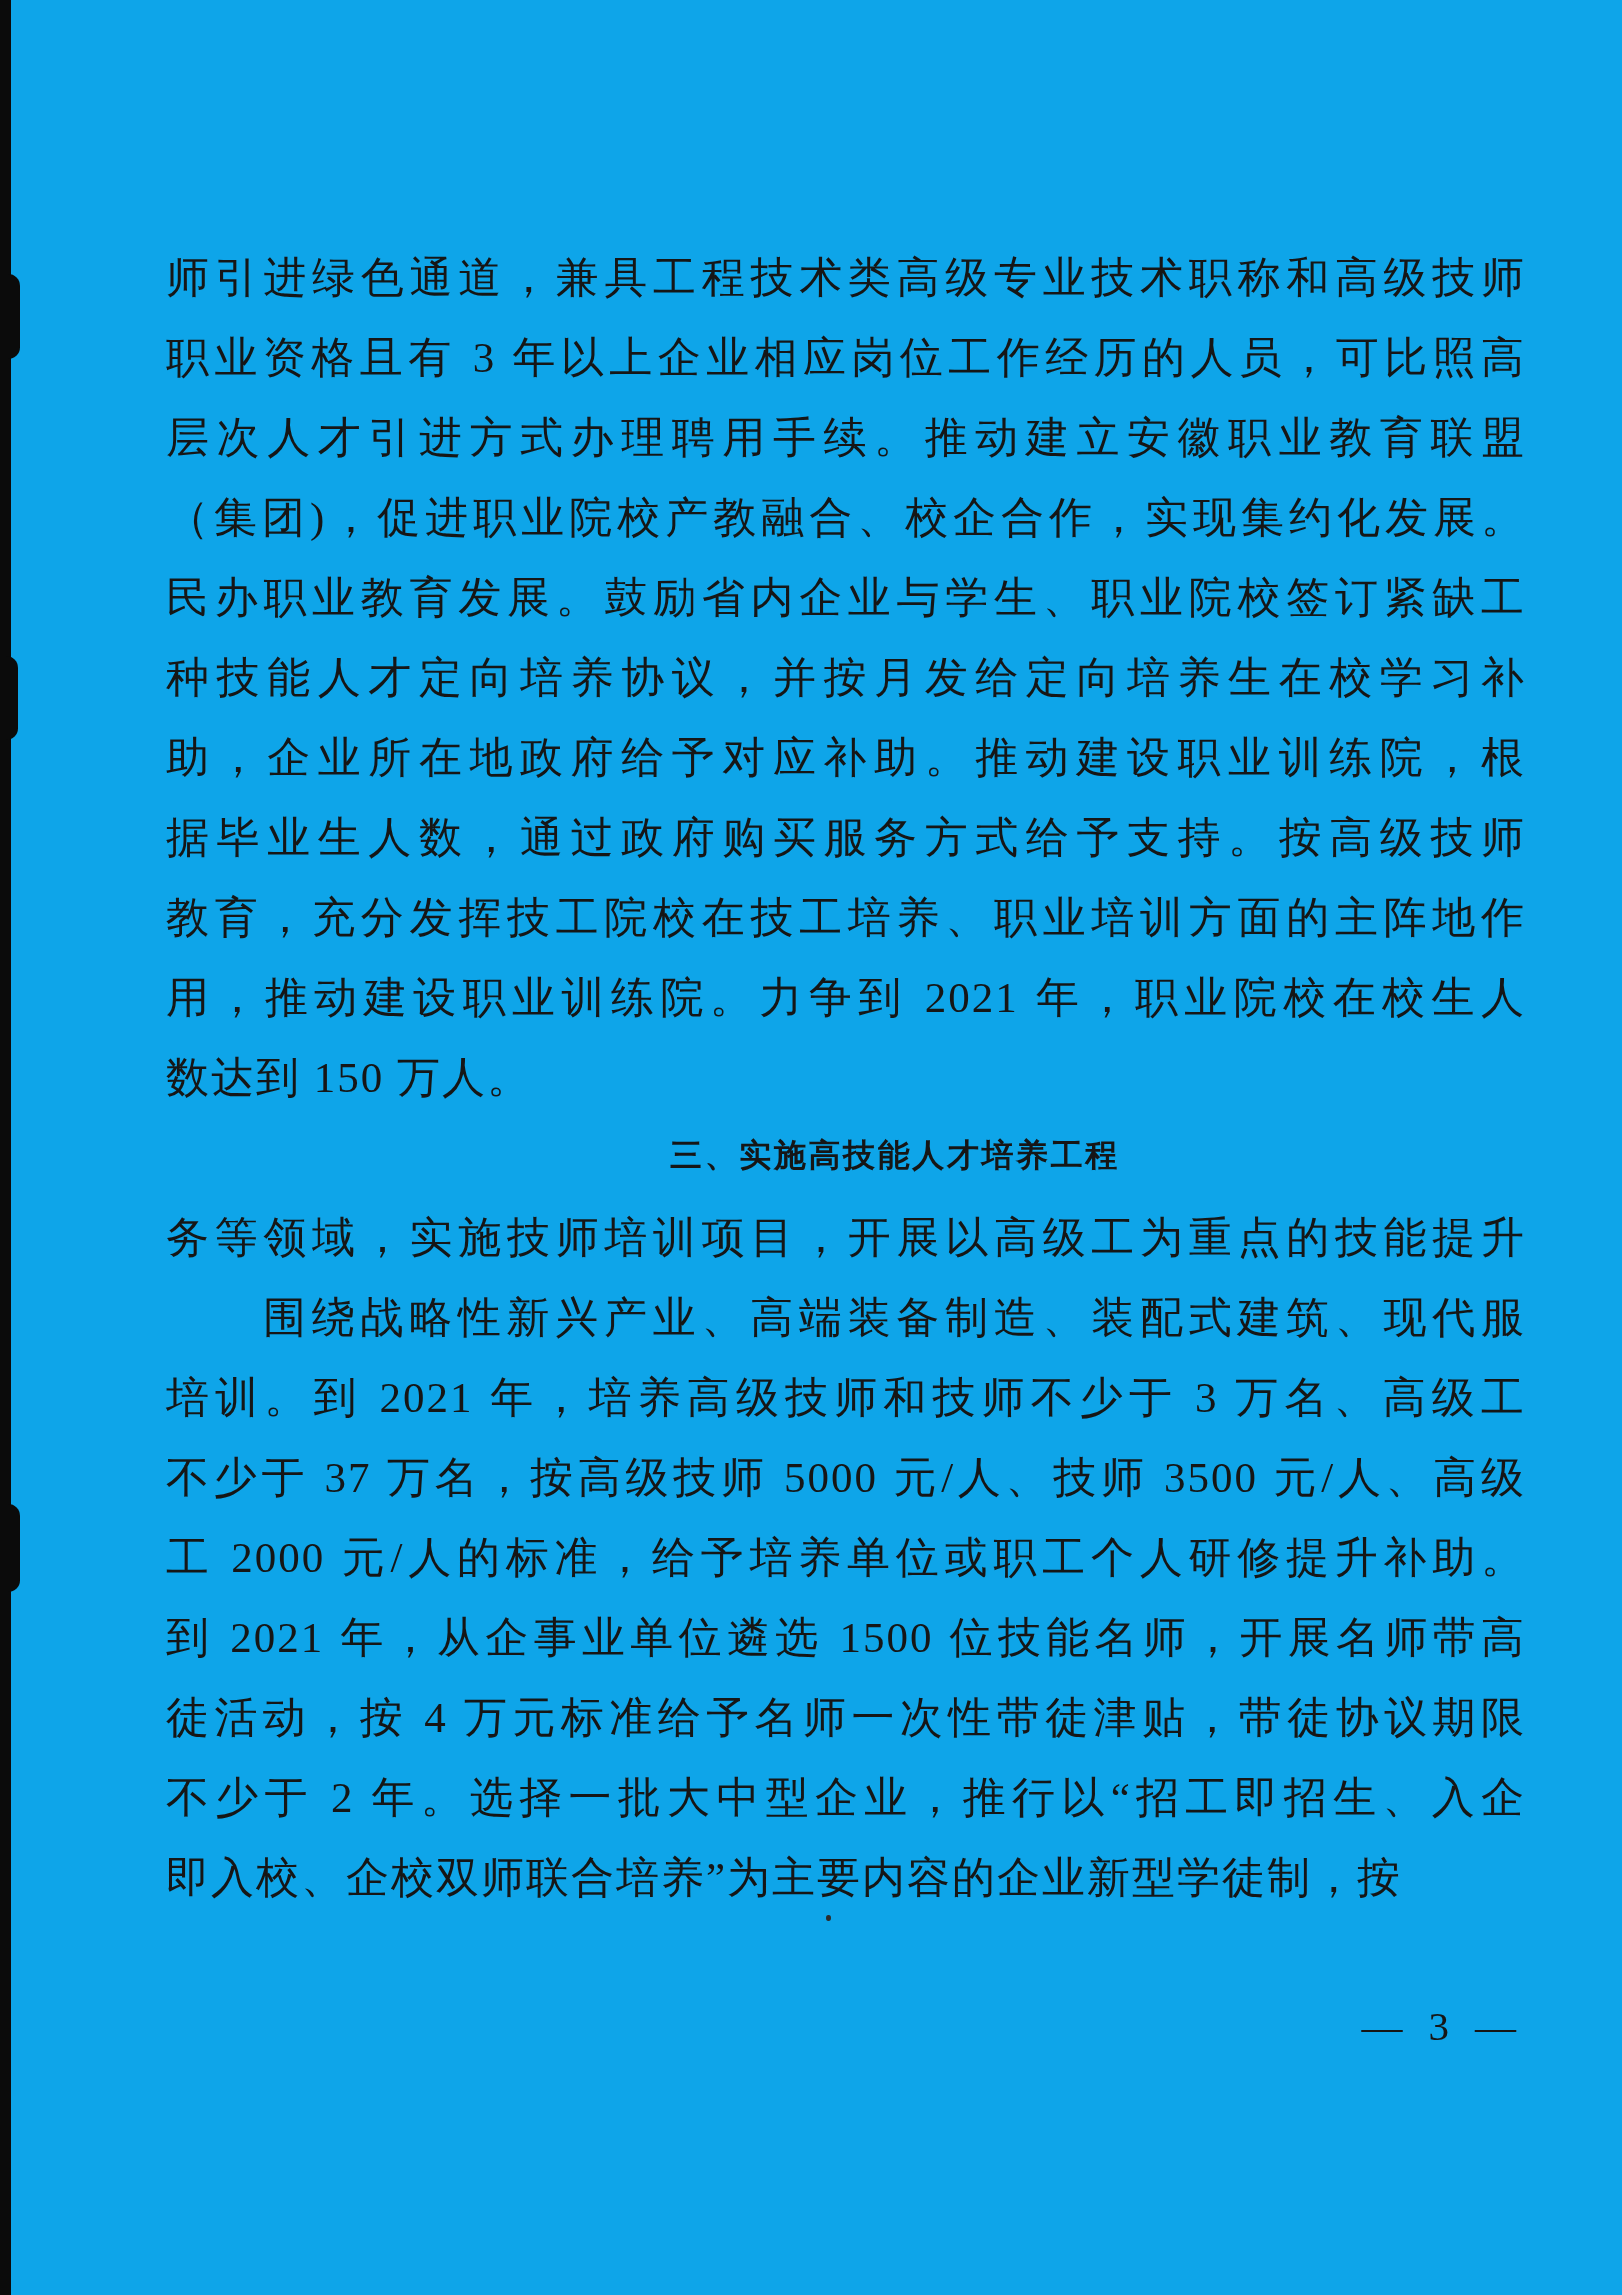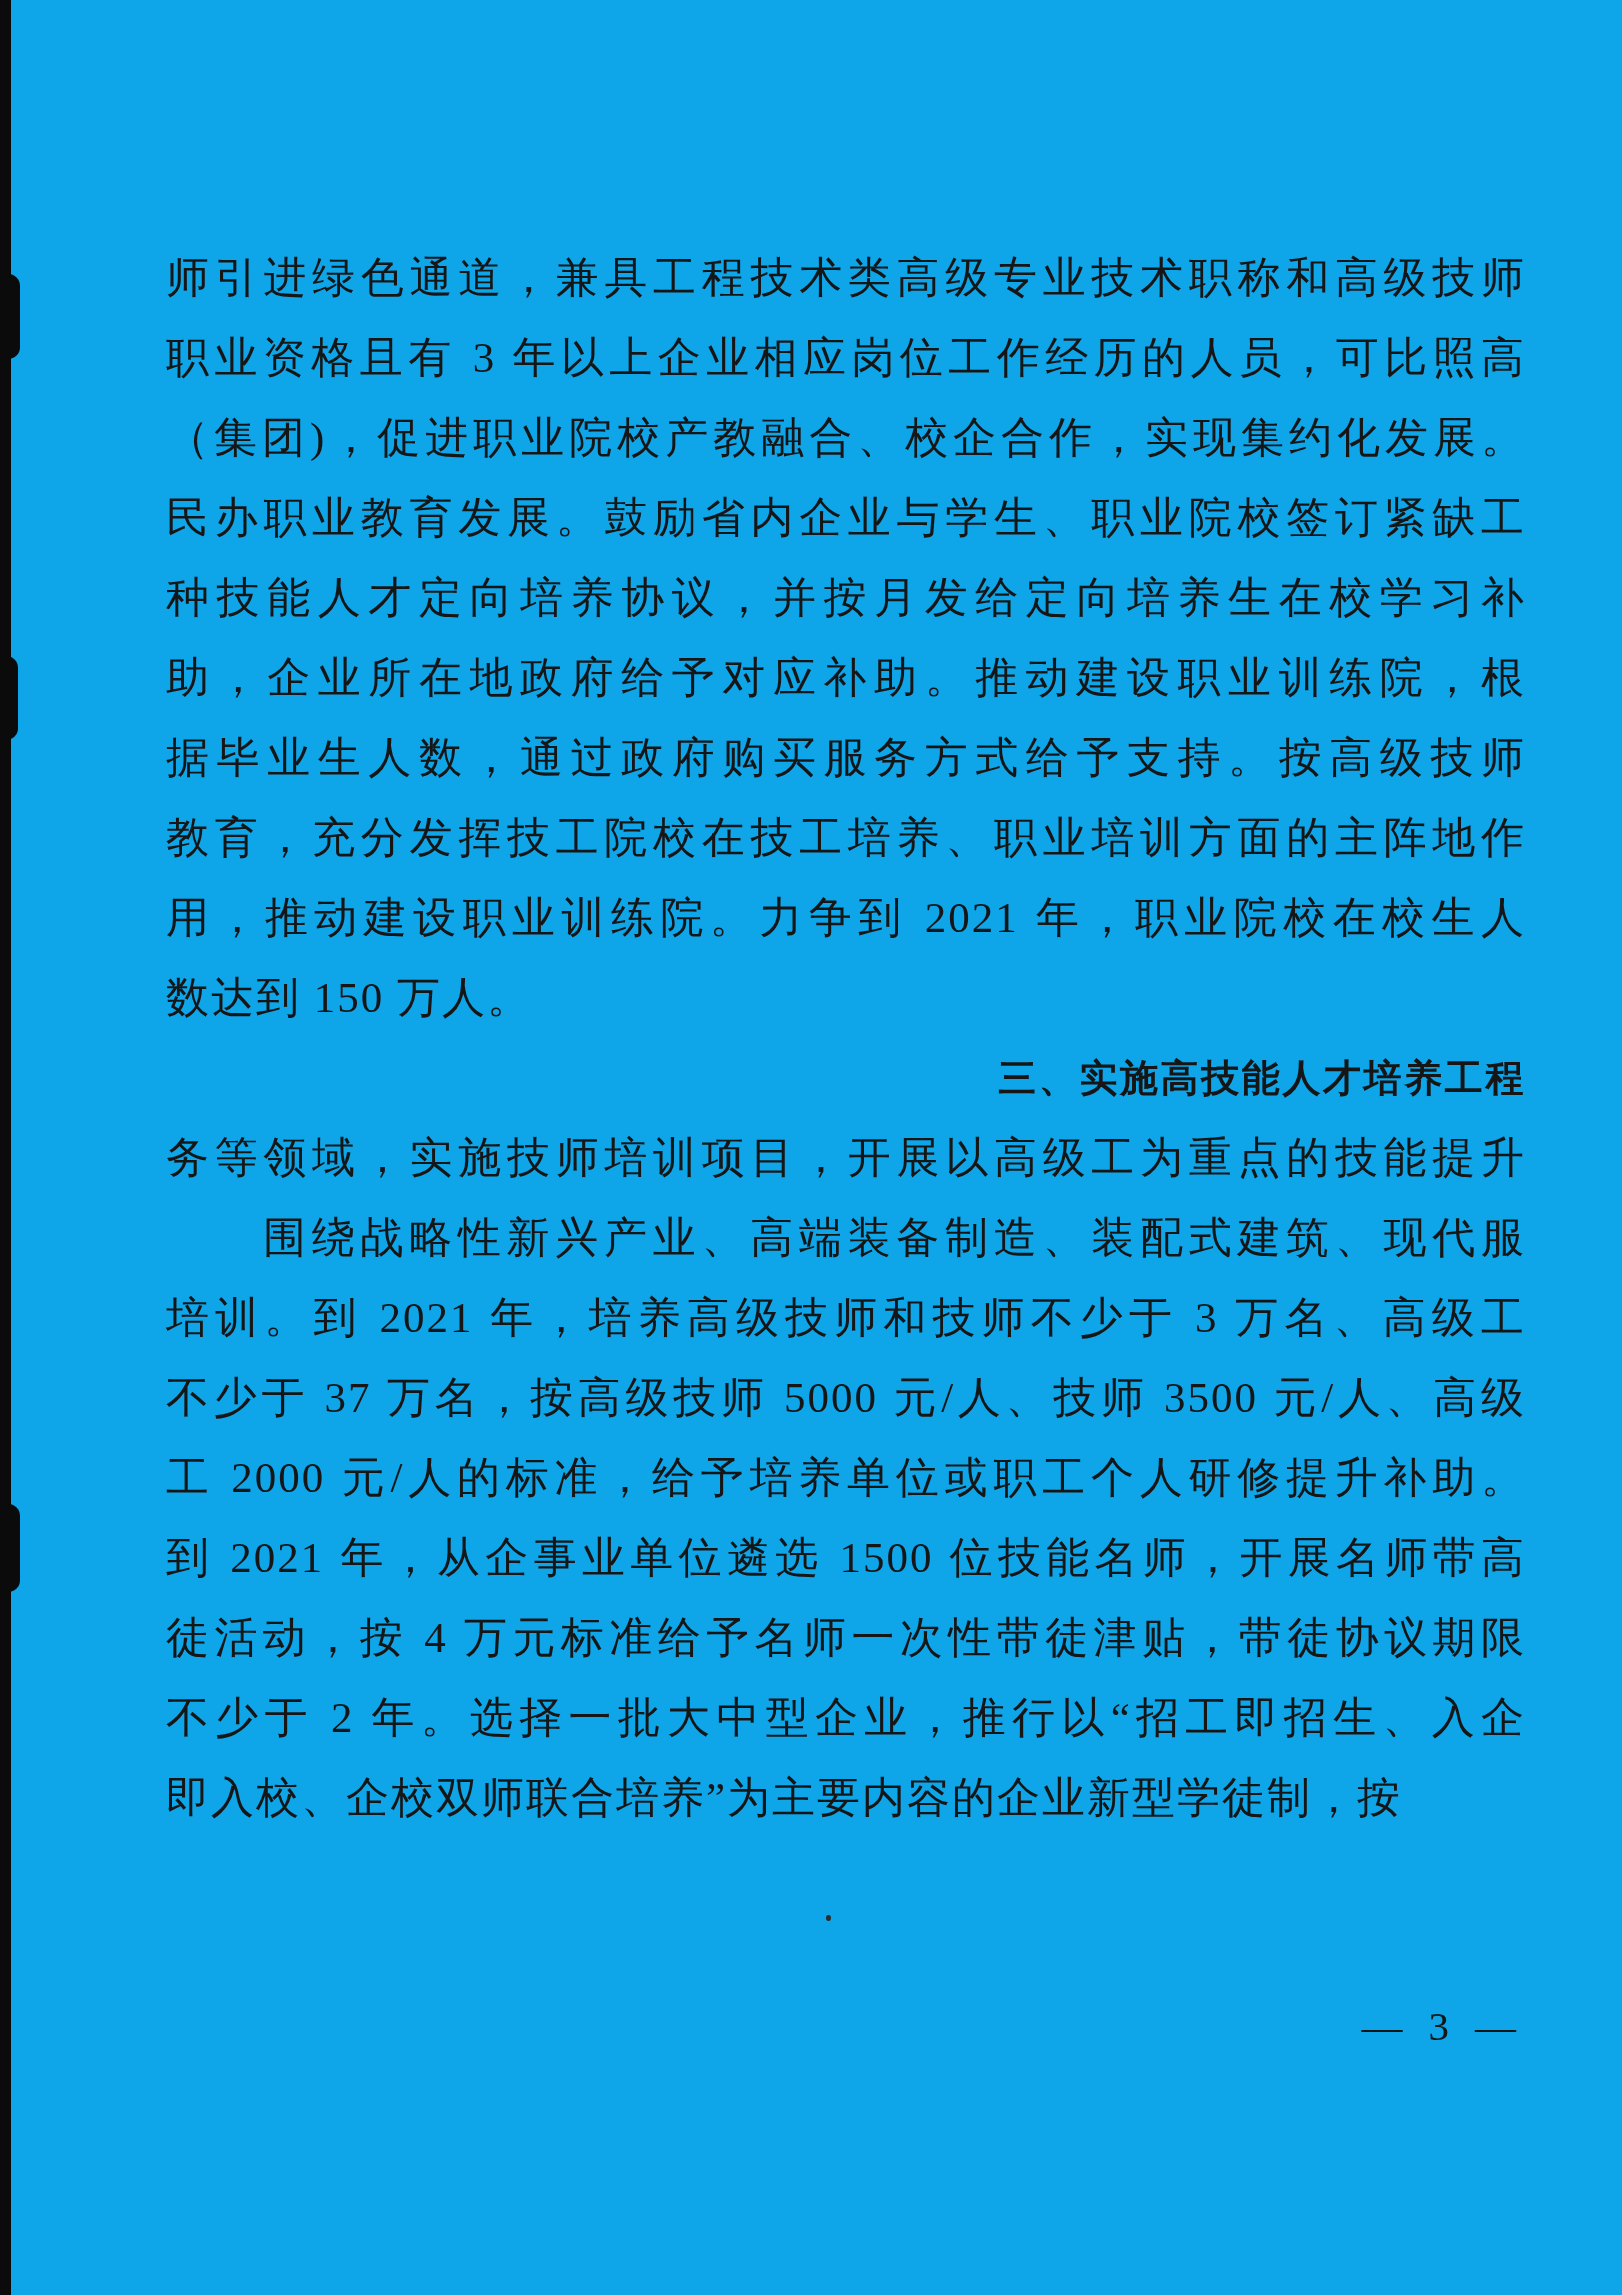--- a/index.html
+++ b/index.html
@@ -48,27 +48,27 @@
     text-align: justify;
     text-align-last: justify;
   }
   .line.flush-left {
     text-align: right;
     text-align-last: left;
   }
   .line.indent { text-indent: 97px; }
   .heading {
     margin: 0;
-    font-family: Liberation Serif, serif;
+    font-family: Liberation Mono, monospace;
     font-weight: 700;
-    font-size: 38px;
+    font-size: 32px;
     line-height: 80px;
     letter-spacing: 2.6px;
     text-indent: 98px;
-    text-align: right;
+    text-align: center;
   }
   .page-number {
     position: absolute;
     top: 2000px;
     right: 98px;
     font-size: 41px;
     line-height: 52px;
     letter-spacing: 7.9px;
     white-space: nowrap;
   }
@@ -89,20 +89,21 @@
 <div class="page">
 
   <div class="edge-bar"></div>
   <div class="edge-blob blob-1"></div>
   <div class="edge-blob blob-2"></div>
   <div class="edge-blob blob-3"></div>
 
   <main class="content">
     <p class="line">师引进绿色通道，兼具工程技术类高级专业技术职称和高级技师</p>
     <p class="line">职业资格且有 3 年以上企业相应岗位工作经历的人员，可比照高</p>
+    <p class="line">层次人才引进方式办理聘用手续。推动建立安徽职业教育联盟</p>
     <p class="line">（集团)，促进职业院校产教融合、校企合作，实现集约化发展。</p>
     <p class="line">民办职业教育发展。鼓励省内企业与学生、职业院校签订紧缺工</p>
     <p class="line">种技能人才定向培养协议，并按月发给定向培养生在校学习补</p>
     <p class="line">助，企业所在地政府给予对应补助。推动建设职业训练院，根</p>
     <p class="line">据毕业生人数，通过政府购买服务方式给予支持。按高级技师</p>
     <p class="line">教育，充分发挥技工院校在技工培养、职业培训方面的主阵地作</p>
     <p class="line">用，推动建设职业训练院。力争到 2021 年，职业院校在校生人</p>
     <p class="line flush-left">数达到 150 万人。</p>
 
     <h2 class="heading">三、实施高技能人才培养工程</h2>

